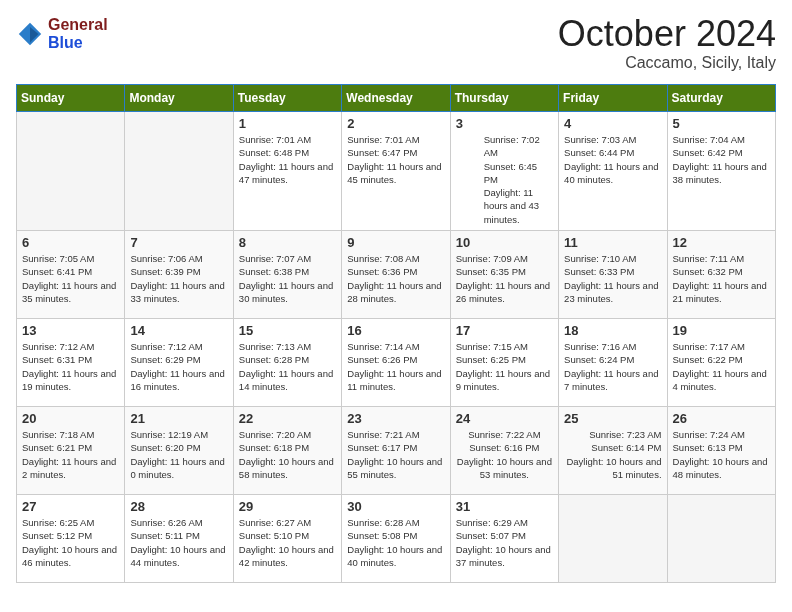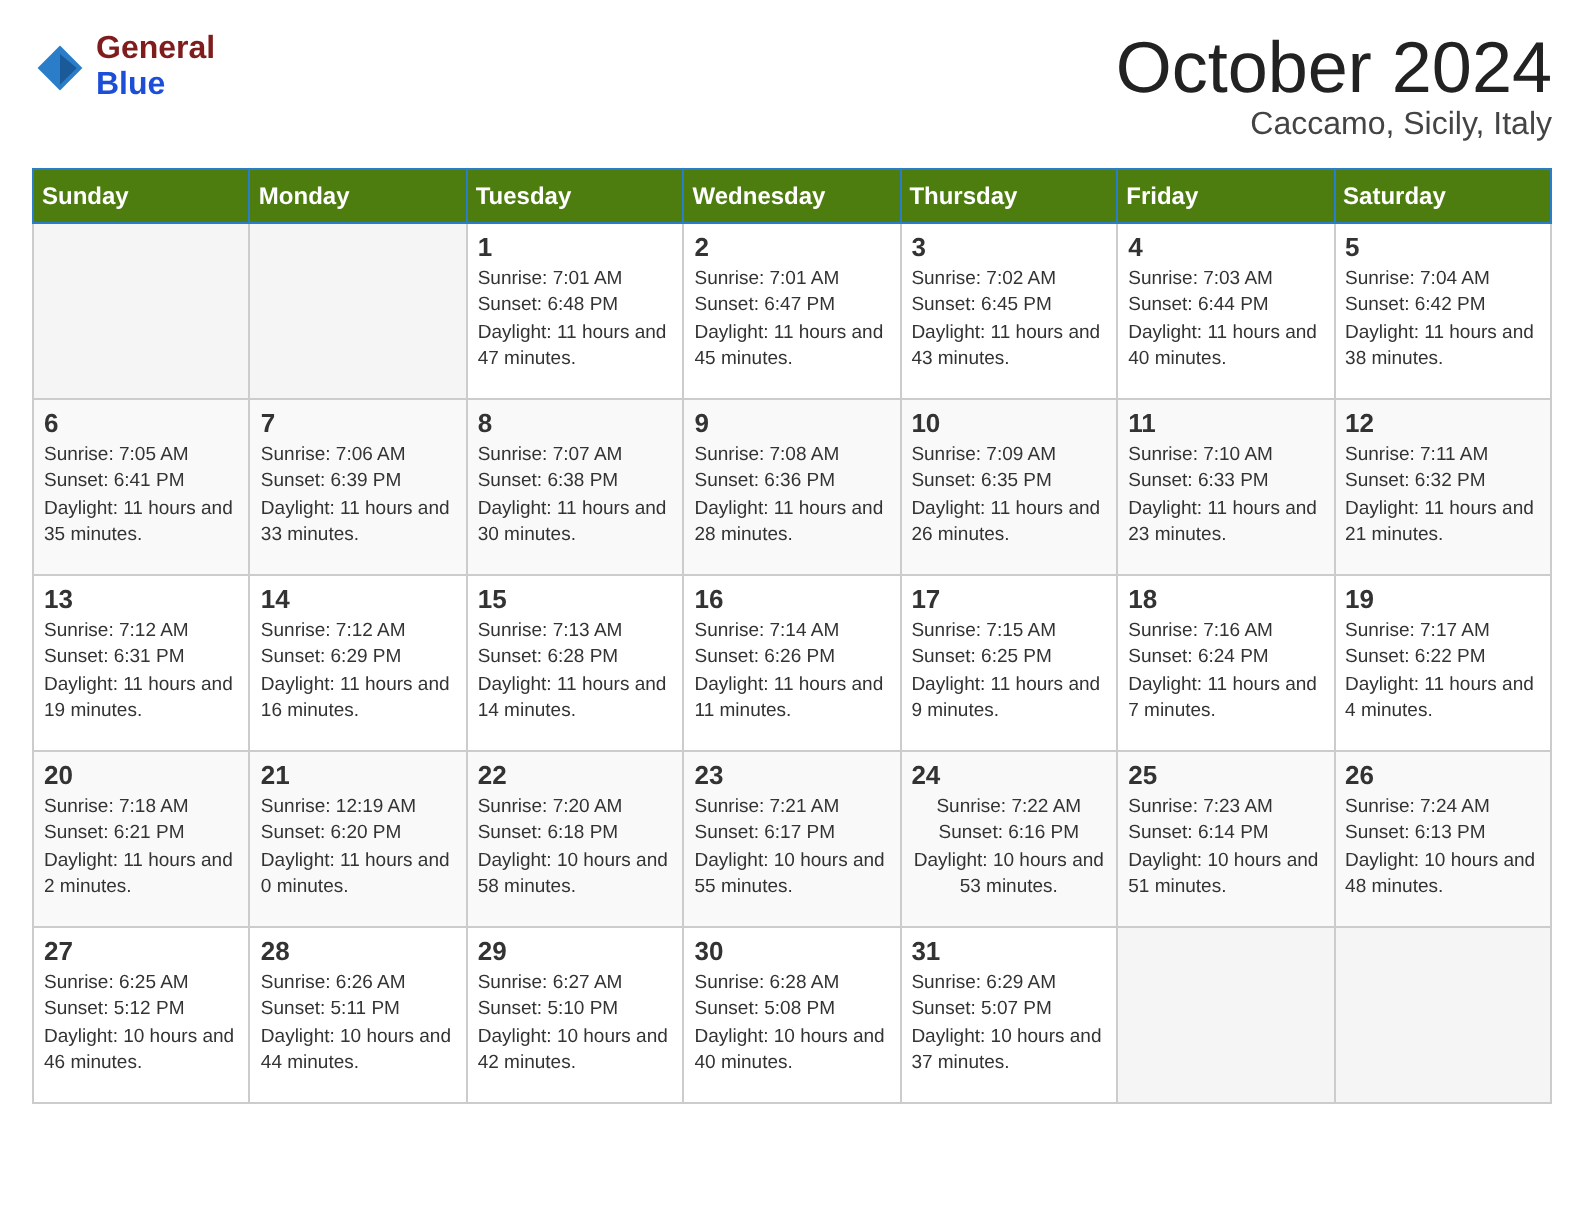--- a/index.html
+++ b/index.html
@@ -137,21 +137,21 @@
 Daylight: 11 hours and 47 minutes.</div>
         </td>
         <td>
           <span class="day-number">2</span>
           <div class="day-info" style="white-space: pre-line;">Sunrise: 7:01 AM
 Sunset: 6:47 PM
 Daylight: 11 hours and 45 minutes.</div>
         </td>
         <td>
           <span class="day-number">3</span>
-          <div class="day-info" style="white-space: pre-line;">Sunrise: 7:02 AM
+          <div class="day-info" style="white-space: pre-line; margin-left: 28px;">Sunrise: 7:02 AM
 Sunset: 6:45 PM
 Daylight: 11 hours and 43 minutes.</div>
         </td>
         <td>
           <span class="day-number">4</span>
           <div class="day-info" style="white-space: pre-line;">Sunrise: 7:03 AM
 Sunset: 6:44 PM
 Daylight: 11 hours and 40 minutes.</div>
         </td>
         <td>
@@ -275,21 +275,21 @@
 Daylight: 10 hours and 55 minutes.</div>
         </td>
         <td>
           <span class="day-number">24</span>
           <div class="day-info" style="white-space: pre-line; text-align: center;">Sunrise: 7:22 AM
 Sunset: 6:16 PM
 Daylight: 10 hours and 53 minutes.</div>
         </td>
         <td>
           <span class="day-number">25</span>
-          <div class="day-info" style="white-space: pre-line;">Sunrise: 7:23 AM
+          <div class="day-info" style="white-space: pre-line; text-align: right;">Sunrise: 7:23 AM
 Sunset: 6:14 PM
 Daylight: 10 hours and 51 minutes.</div>
         </td>
         <td>
           <span class="day-number">26</span>
           <div class="day-info" style="white-space: pre-line;">Sunrise: 7:24 AM
 Sunset: 6:13 PM
 Daylight: 10 hours and 48 minutes.</div>
         </td>
       </tr>

